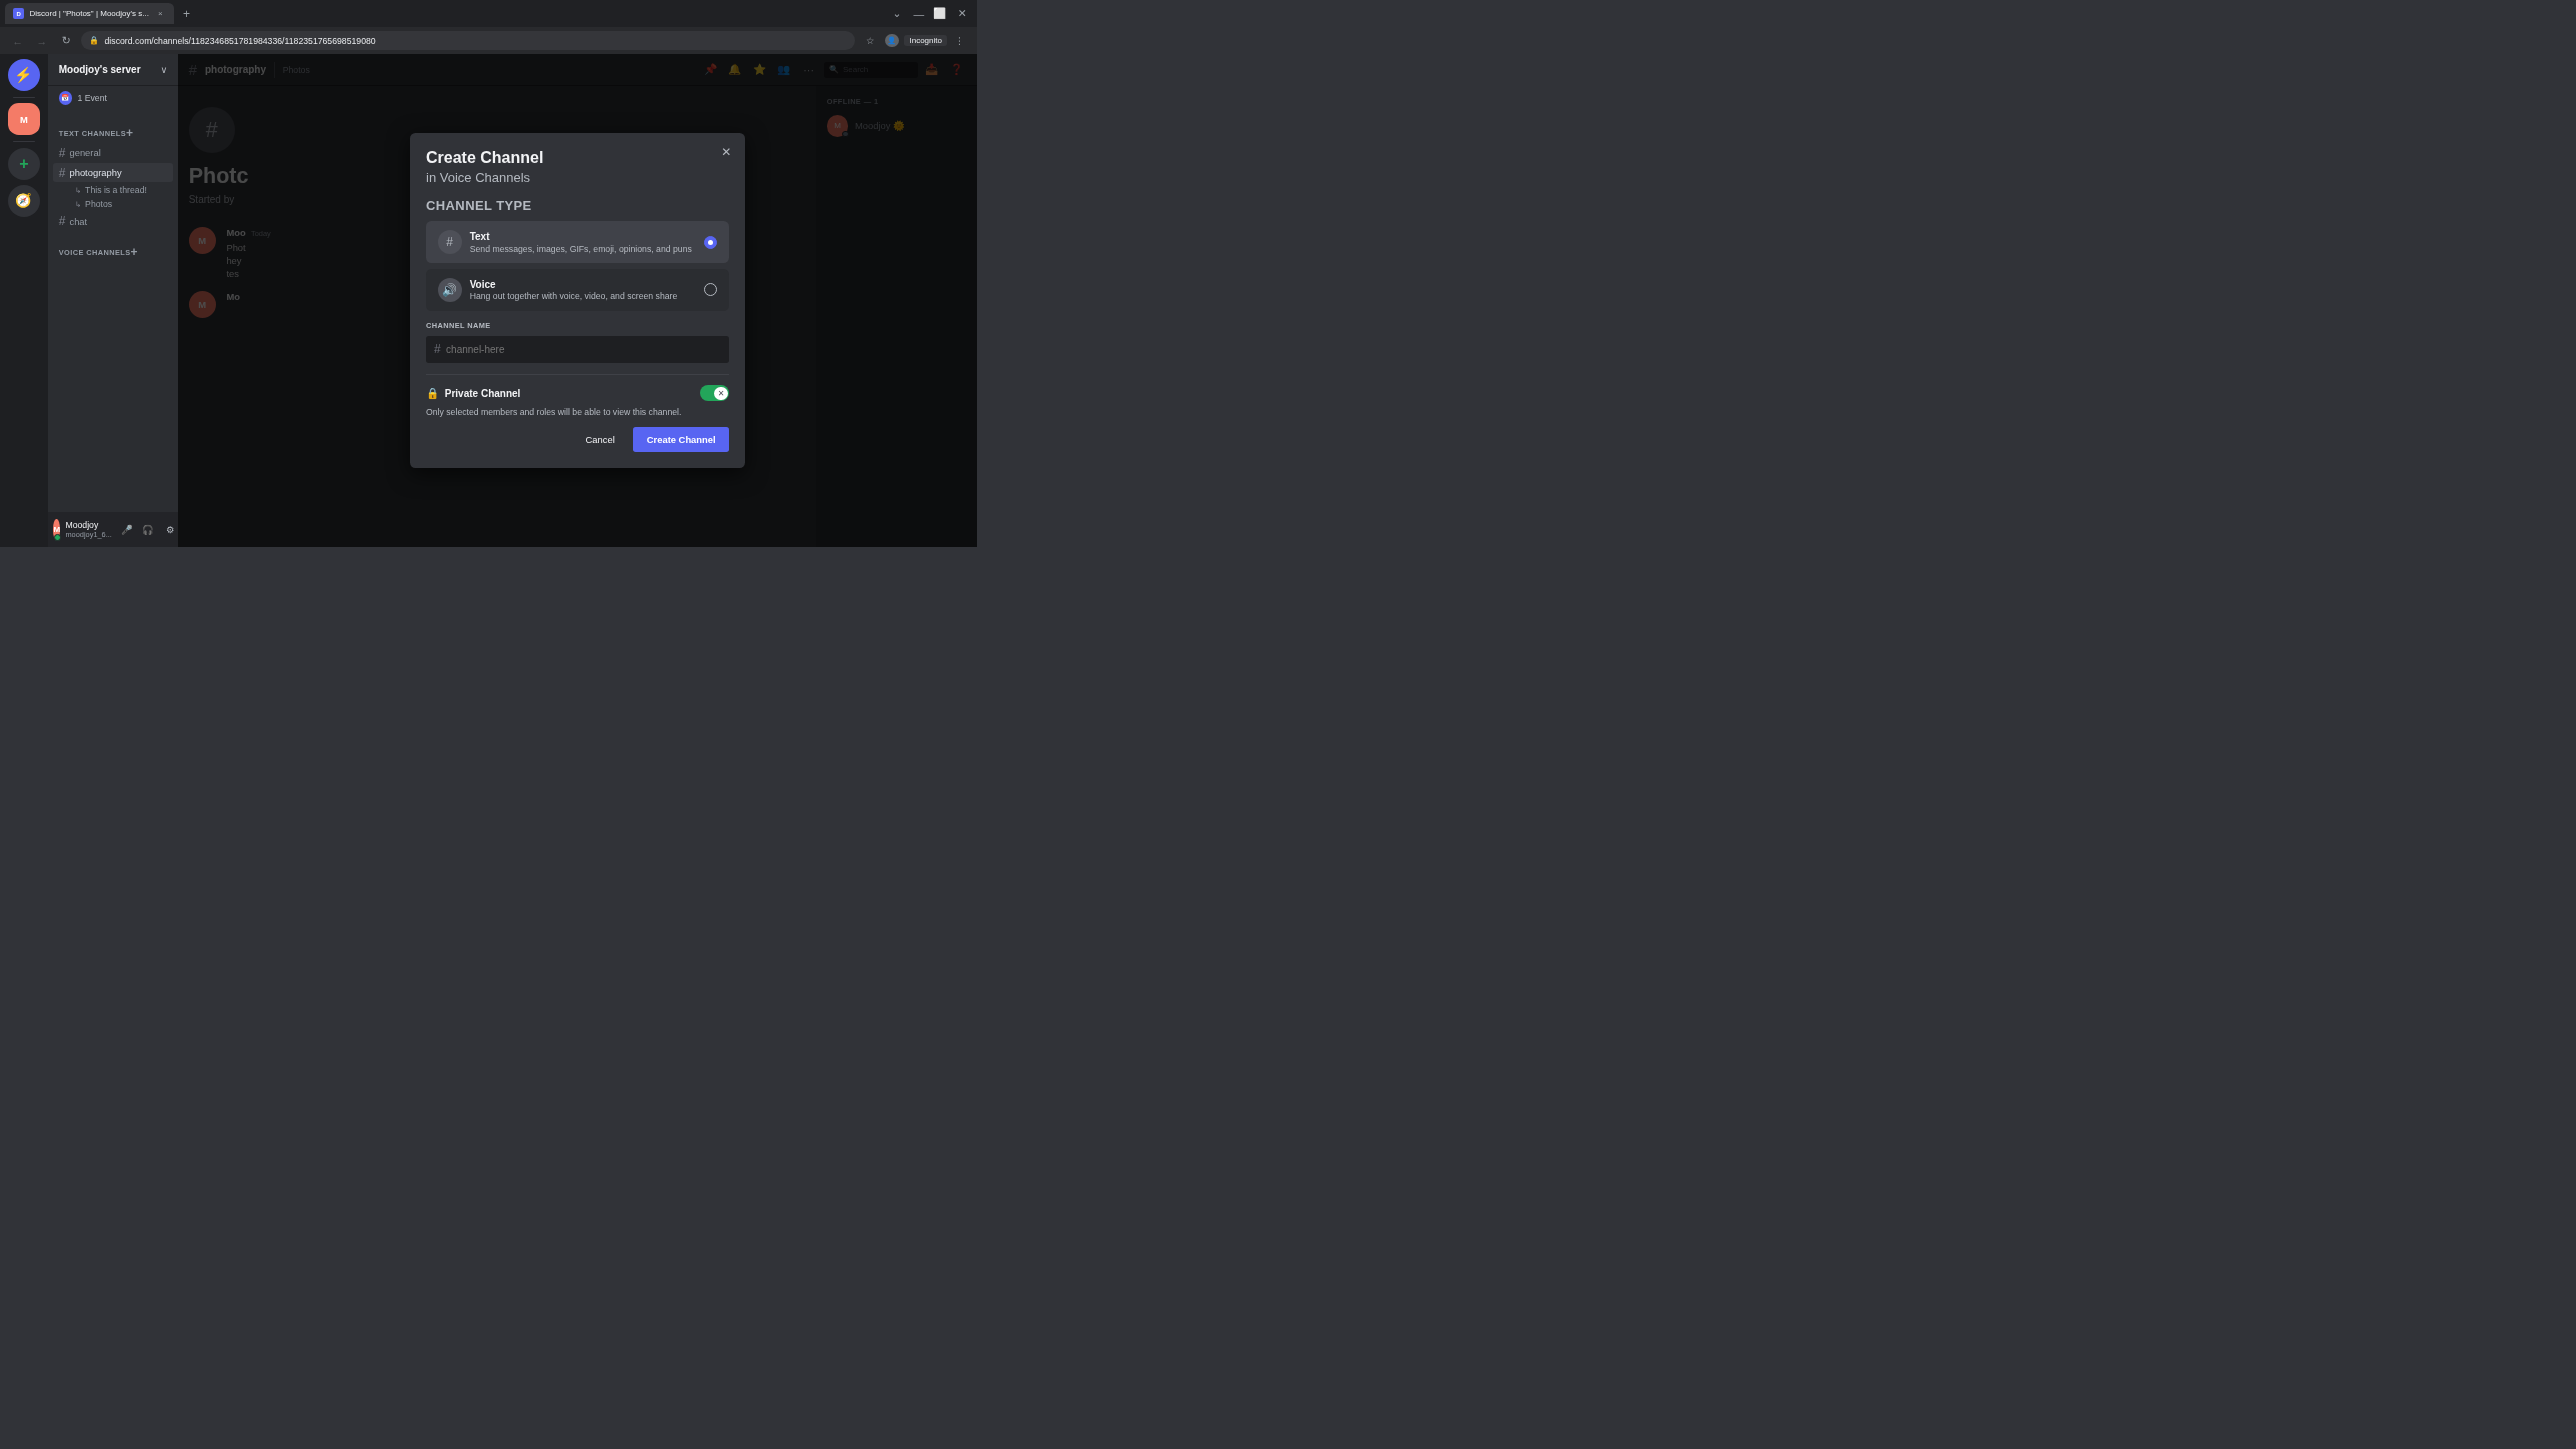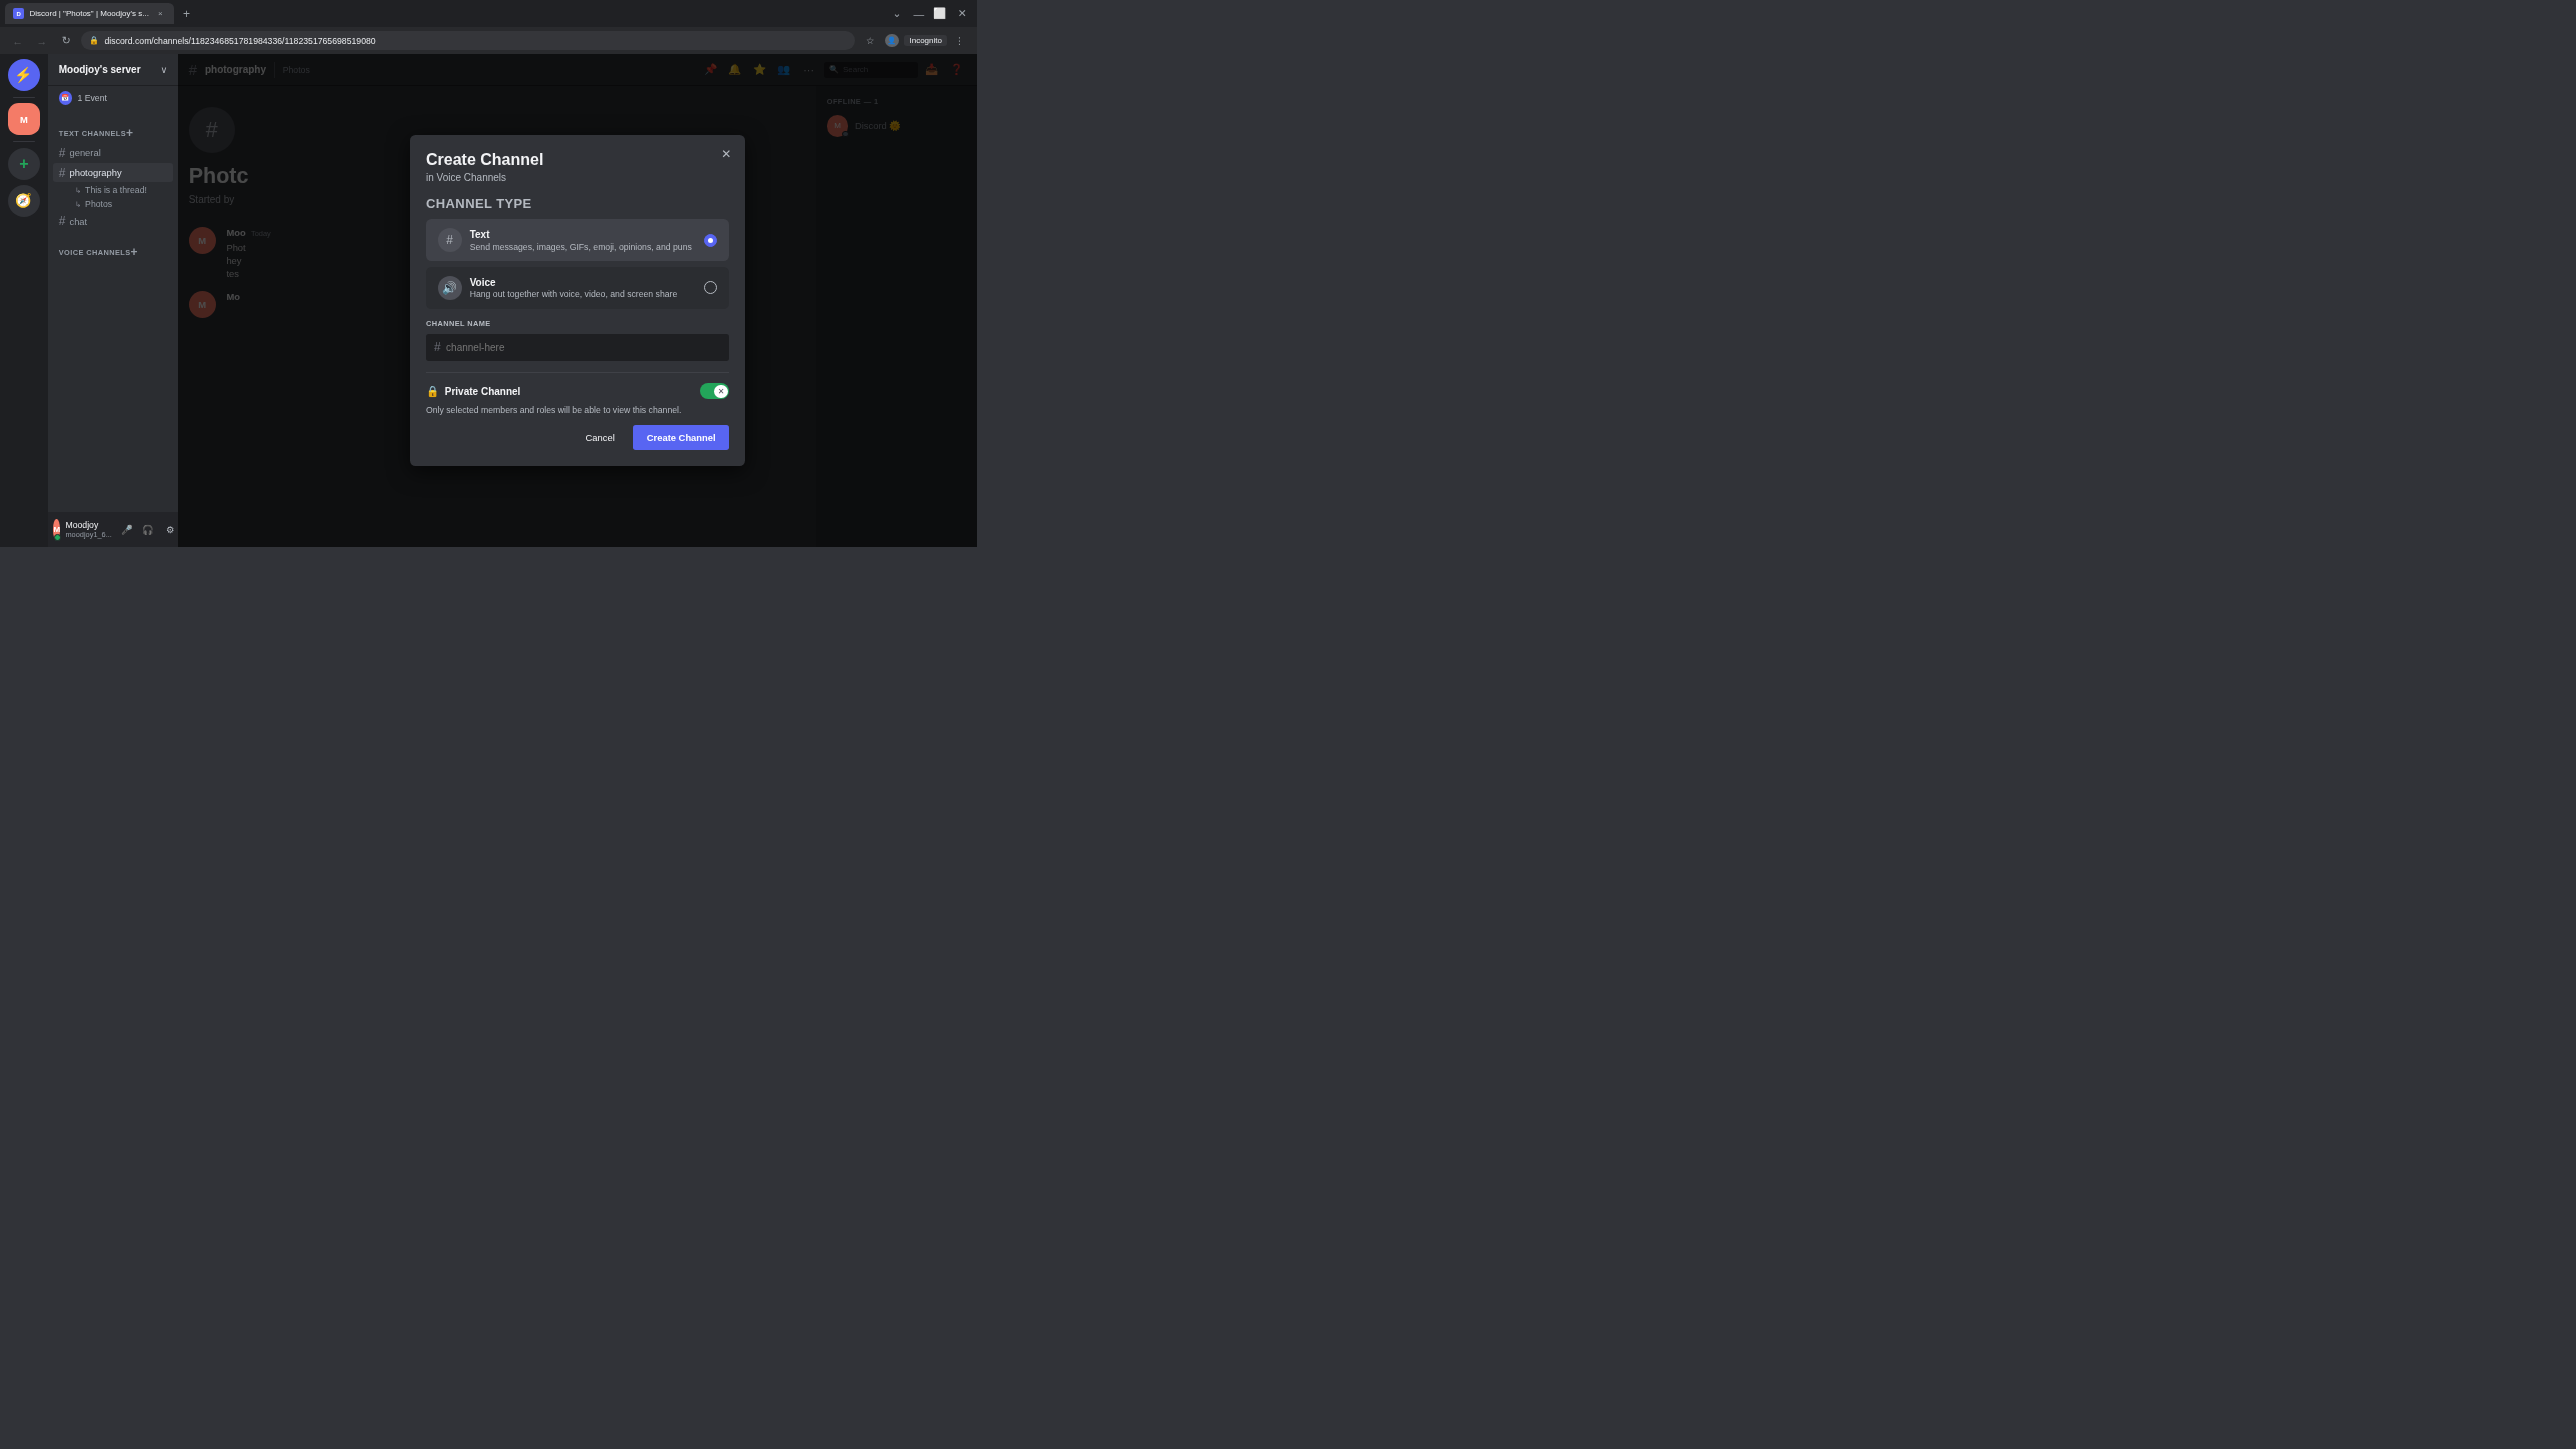--- a/index.html
+++ b/index.html
@@ -515,21 +515,21 @@
       cursor: pointer;
       font-size: 12px;
     }
     .modal-title {
       font-size: 16px;
       font-weight: 700;
       color: #f2f3f5;
       margin-bottom: 2.7px;
     }
     .modal-subtitle {
-      font-size: 10px;
+      font-size: 13px;
       color: #b5bac1;
       margin-bottom: 13.4px;
     }
     .modal-section-title {
       font-size: 13px;
       font-weight: 700;
       text-transform: uppercase;
       letter-spacing: 0.4px;
       color: #b5bac1;
       margin-bottom: 8px;
@@ -869,21 +869,21 @@
       </div>
     </div>
 
     <div style="position:absolute; right:0; top:32px; bottom:0; width:161px; background:#2b2d31; padding:10.7px 5.4px; overflow-y:auto;">
       <div class="members-section-title">OFFLINE — 1</div>
       <div class="member-item">
         <div class="member-avatar">
           M
           <div class="member-status"></div>
         </div>
-        <span class="member-name">Discord 🌞</span>
+        <span class="member-name">Moodjoy 🌞</span>
       </div>
     </div>
 
     <div class="modal-backdrop">
       <div class="modal">
         <div class="modal-close">✕</div>
 
         <div class="modal-title">Create Channel</div>
         <div class="modal-subtitle">in Voice Channels</div>
 

